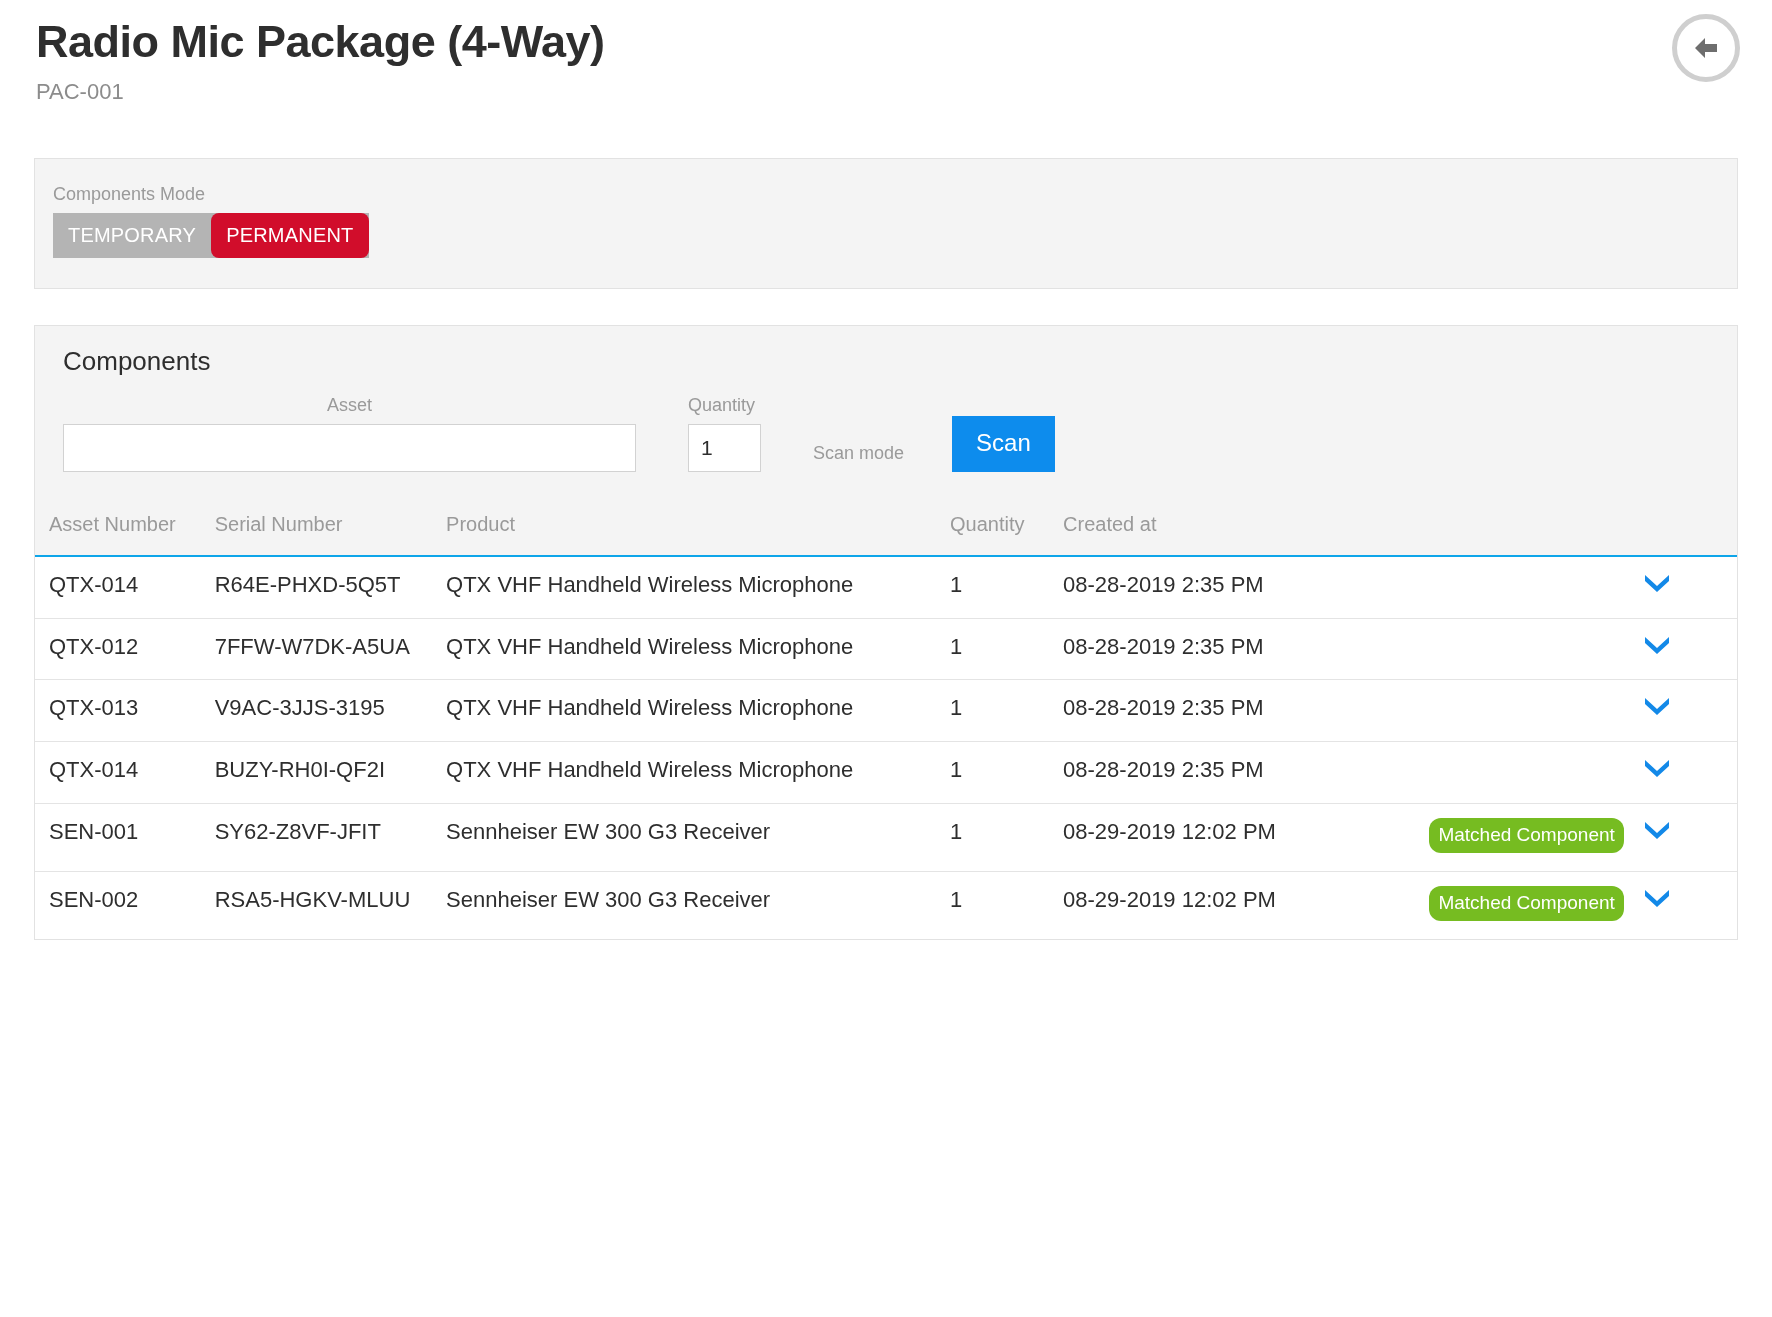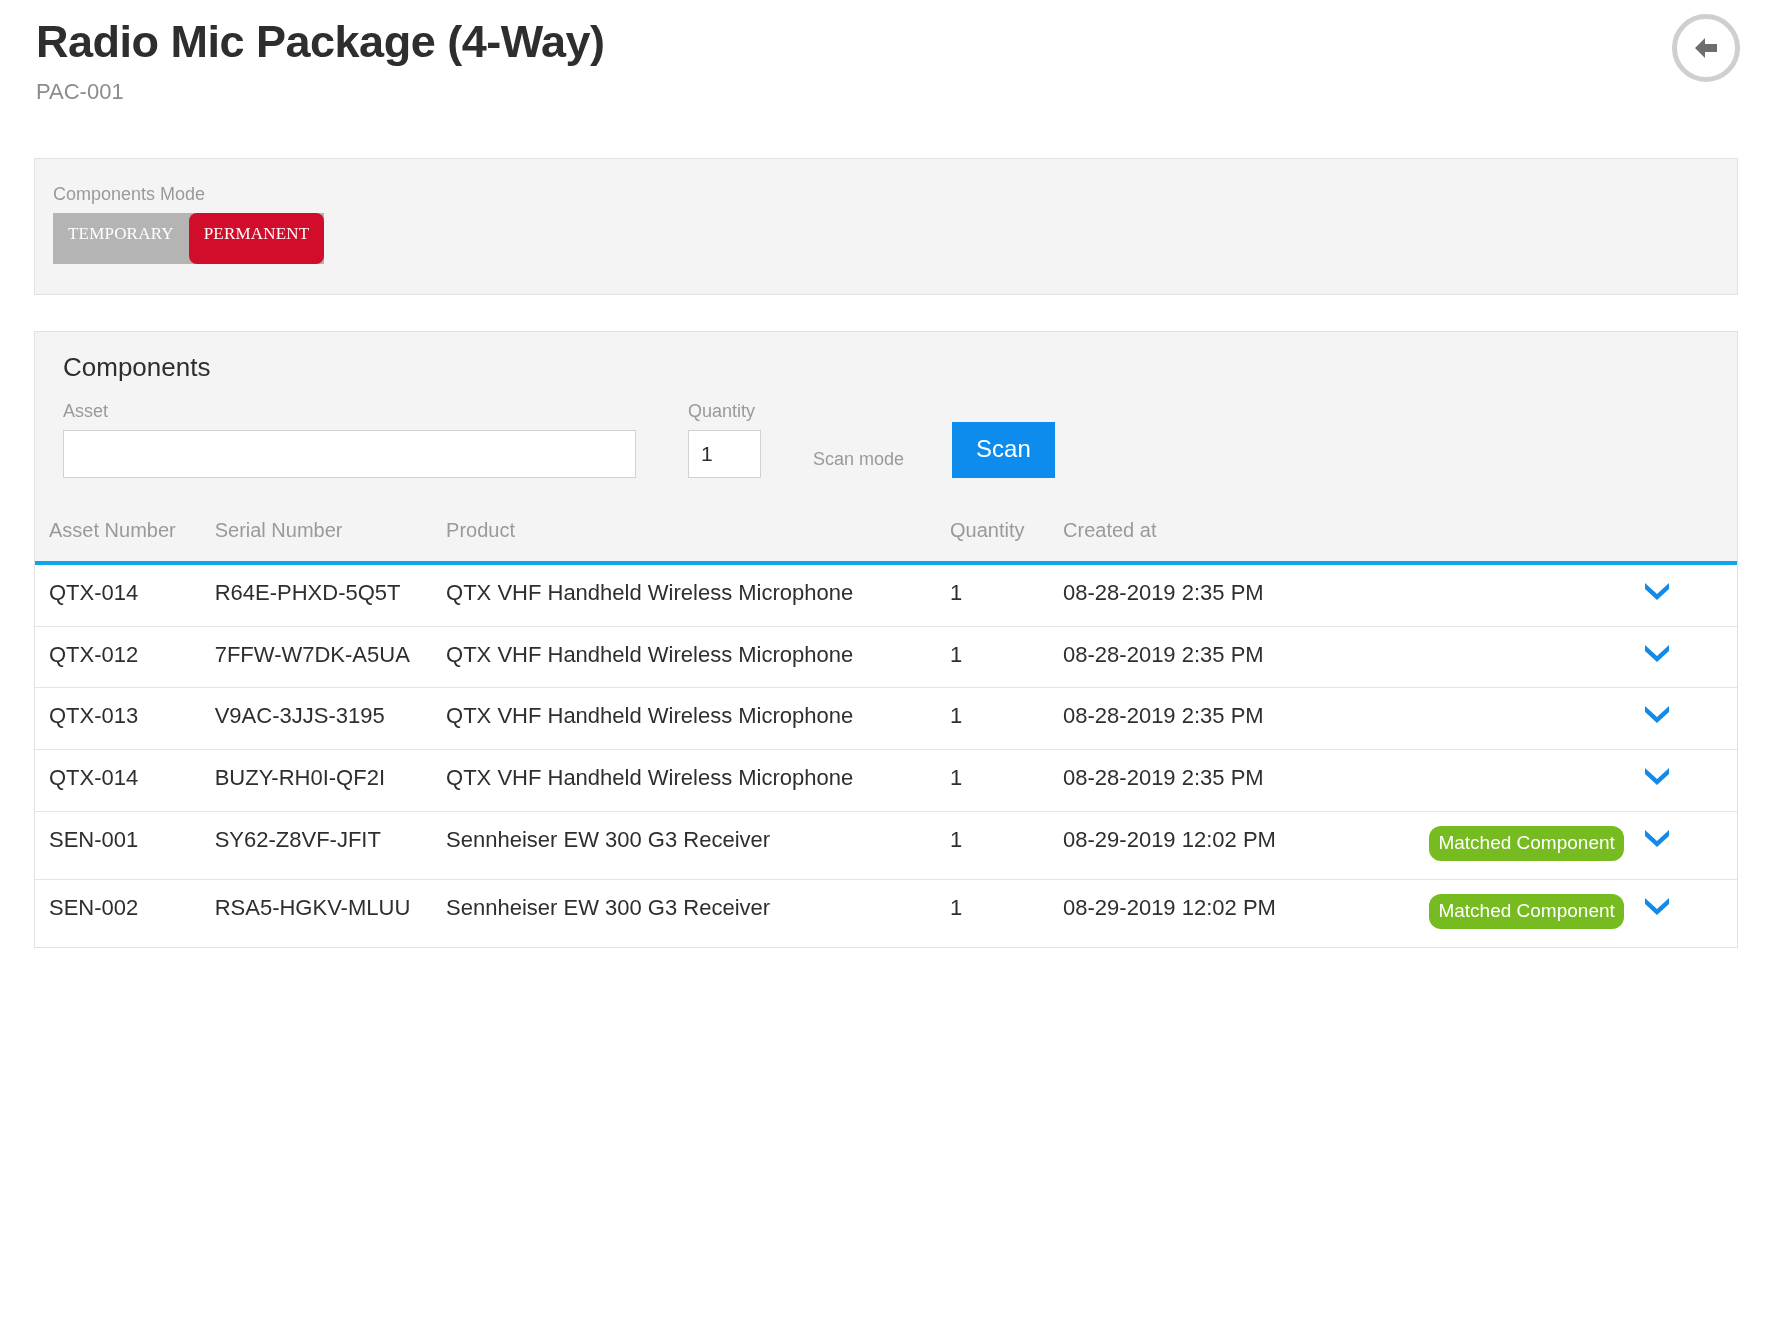--- a/index.html
+++ b/index.html
@@ -49,45 +49,45 @@
   }
   .panel-mode { margin-top: 55px; padding: 26px 18px 30px 18px; }
   .field-label {
     font-size: 18px;
     color: #9a9a9a;
     line-height: 1;
     margin-bottom: 10px;
   }
   .btn-group { display: inline-flex; background: #b4b4b4; }
   .btn-group .seg {
-    font-size: 17px;
+    font-size: 20px;
     letter-spacing: 0.2px;
     color: #ffffff;
-    padding: 12px 15px 22px 15px;
+    padding: 12px 15px 13px 15px;
     line-height: 1;
     border: none;
     background: transparent;
     cursor: pointer;
-    font-family: Liberation Serif, serif;
+    font-family: Liberation Sans, sans-serif;
   }
   .seg.active-red { background: #d10d2b; border-radius: 8px; }
   .seg.active-green { background: #76bc21; border-radius: 4px; }
 
   
   .components-wrap { margin: 36px 34px 0 34px; border: 1px solid #e2e2e2; }
   .components-head { background: #f4f4f4; padding: 22px 28px 26px 28px; }
   .components-title {
     font-size: 26px;
     color: #2e2e2e;
     line-height: 1;
     margin-bottom: 22px;
   }
   .controls-row { display: flex; align-items: flex-end; gap: 0; }
   .ctl { display: flex; flex-direction: column; }
-  .ctl-asset { width: 573px; margin-right: 52px; }
+  .ctl-asset { width: 573px; margin-right: 52px; align-items: center; }
   .ctl-qty { width: 73px; margin-right: 52px; }
   .ctl-scanmode { margin-right: 48px; }
   .text-input {
     height: 48px;
     border: 1px solid #d2d2d2;
     background: #ffffff;
     font-size: 21px;
     color: #2e2e2e;
     padding: 0 12px;
     font-family: "Liberation Sans", sans-serif;
@@ -107,21 +107,21 @@
   
   table.comp-table { width: 100%; border-collapse: collapse; table-layout: fixed; }
   .comp-table thead th {
     background: #f4f4f4;
     text-align: left;
     font-weight: normal;
     font-size: 20px;
     color: #9a9a9a;
     padding: 14px 10px 18px 10px;
     vertical-align: top;
-    border-bottom: 4px solid #0ea5e9;
+    border-bottom: 2px solid #0ea5e9;
     line-height: 1.25;
   }
   .comp-table tbody td {
     font-size: 22px;
     color: #2e2e2e;
     padding: 14px 10px 18px 10px;
     vertical-align: top;
     border-bottom: 1px solid #e4e4e4;
     line-height: 1.3;
     word-wrap: break-word;

